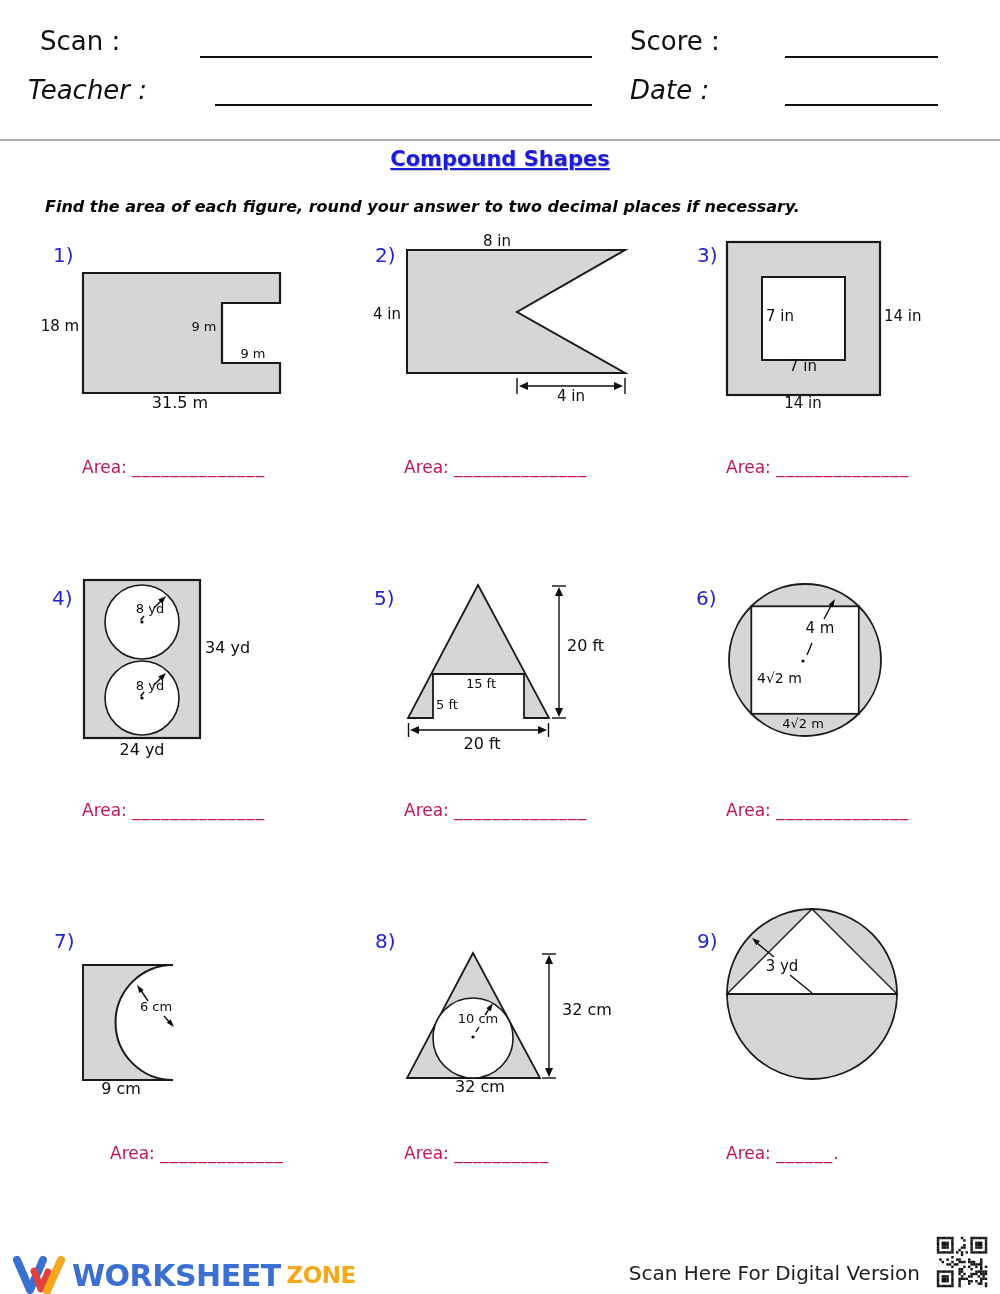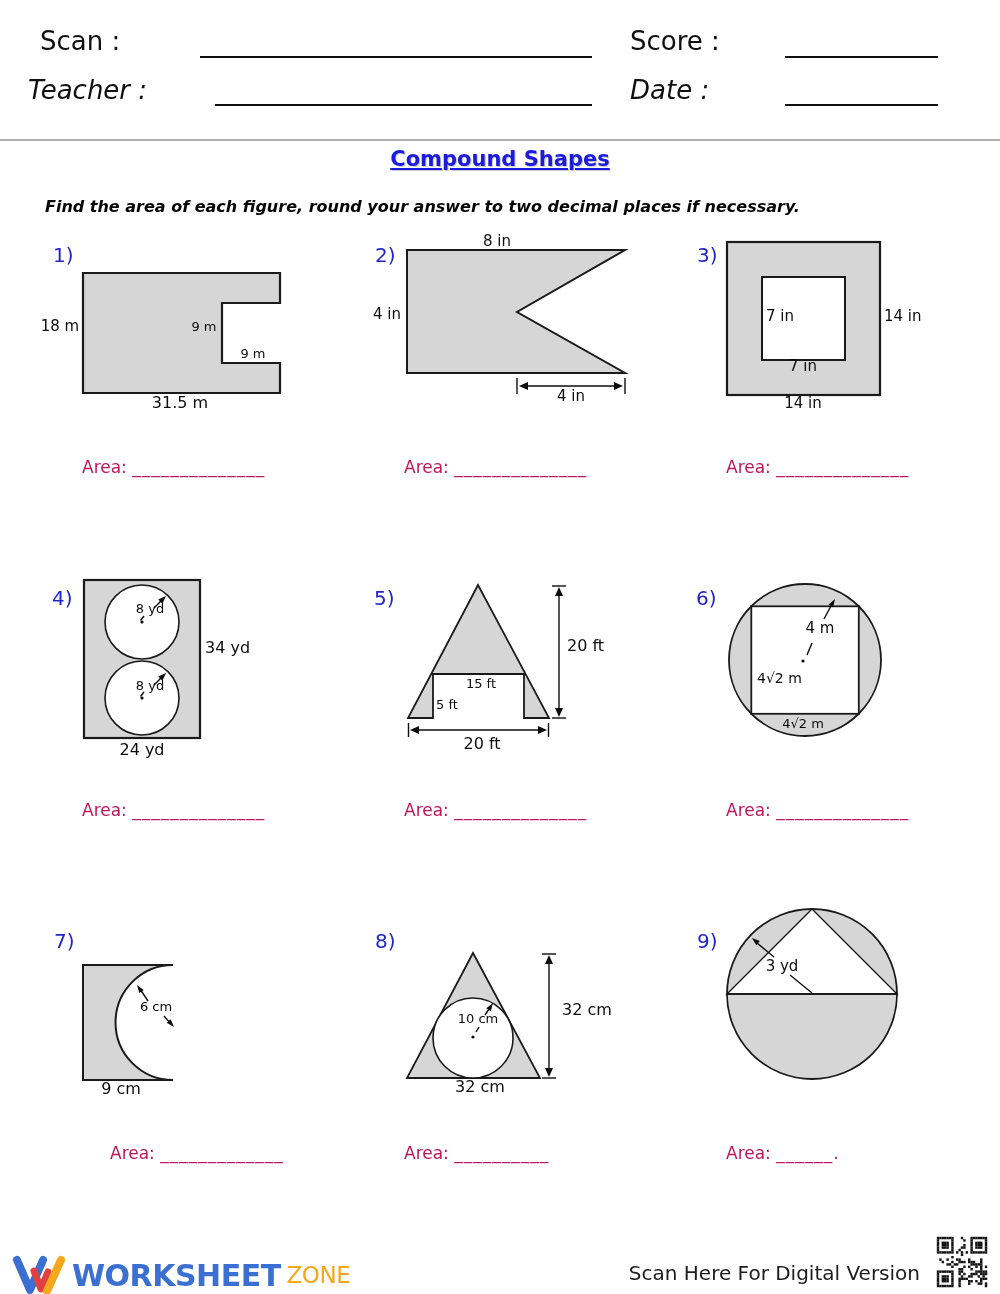--- a/index.html
+++ b/index.html
@@ -19,21 +19,21 @@
   .area .dash{letter-spacing:1px;}
   svg.fig{position:absolute;overflow:visible;}
   svg text{font-family:"DejaVu Sans","Liberation Sans",sans-serif;fill:#0d0d0d;}
   .t16{font-size:16px;} .t15{font-size:15px;} .t14{font-size:14px;} .t13{font-size:13px;}
   .shape{fill:#d6d6d6;stroke:#1a1a1a;}
   .hole{fill:#ffffff;stroke:#1a1a1a;}
   .dim{stroke:#0d0d0d;stroke-width:1.4;fill:none;}
   .ah{fill:#0d0d0d;stroke:none;}
   .brand{left:10px;top:1253px;display:flex;align-items:center;gap:6px;}
   .brand-first{font-size:30px;font-weight:bold;color:#3b6fd1;letter-spacing:-0.5px;}
-  .brand-second{font-size:23px;font-weight:normal;color:#f6a81c;letter-spacing:-0.5px;}
+  .brand-second{font-size:23px;font-weight:bold;color:#f6a81c;letter-spacing:-0.5px;}
   .scan-text{left:520px;top:1261px;width:400px;text-align:right;font-size:20px;color:#1d1d1d;}
 </style>
 </head>
 <body>
 
 <div class="page">
 
   <div class="abs hdr-label" style="left:40px;top:26px;">Scan :</div>
   <div class="abs hdr-line" style="left:200px;top:56px;width:392px;"></div>
   <div class="abs hdr-label" style="left:630px;top:26px;">Score :</div>

